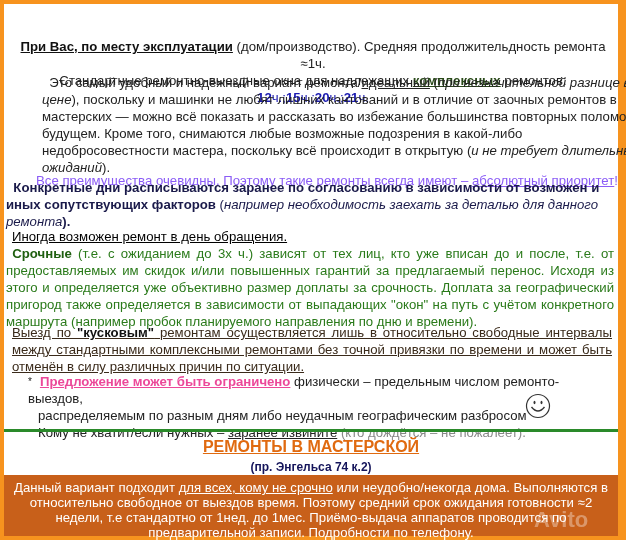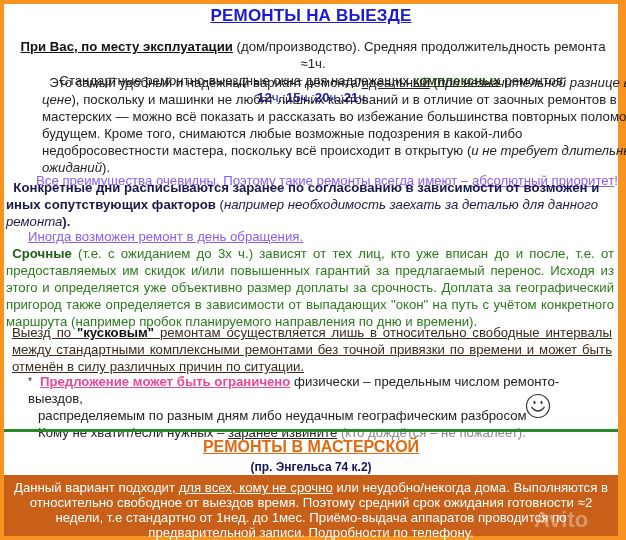--- a/index.html
+++ b/index.html
@@ -23,21 +23,21 @@
   .p1 .kompl { font-weight: bold; text-decoration: underline; color: #2a4a1a; }
   .p1 .hours { color: #1a1ab0; font-weight: bold; }
   .p1 .hours span.h { font-weight: normal; }
   .p2 { left: 2px; top: 70px; width: 608px; color: #222; margin-left: 36px; }
   .p2 .i { font-style: italic; }
   .p2 .u { text-decoration: underline; }
   .p3 { left: 32px; top: 168px; color: #8b5cf6; }
   .p3 .u { text-decoration: underline; }
   .p4 { left: 2px; top: 175px; width: 608px; color: #1a1a4a; font-weight: bold; }
   .p4 .n { font-weight: normal; font-style: italic; }
-  .p5 { left: 24px; top: 224px; color: #8b5cf6; text-decoration: underline; }
+  .p5 { left: 8px; top: 224px; color: #000000; text-decoration: underline; }
   .p6 { left: 2px; top: 241px; width: 608px; color: #2a7a1a; text-align: justify; }
   .p6 b { font-weight: bold; color: #1f5f10; }
   .p6 .i { }
   .p7 { left: 8px; top: 320px; width: 600px; color: #3a2a1a; text-decoration: underline; text-align: justify; }
   .p7 b { color: #111; }
   .p8 { left: 24px; top: 369px; width: 560px; color: #222; }
   .p8 .red { color: #ec4899; font-weight: bold; text-decoration: underline; margin-left: 8px; }
   .p8 .gray { color: #888; }
   .p8 .u { text-decoration: underline; }
   .p8 .indent { padding-left: 10px; display: block; }
@@ -65,21 +65,20 @@
   .watermark {
     position: absolute; left: 530px; top: 503px; font-weight: bold; font-size: 22px;
     color: rgba(255,255,255,0.35);
   }
 </style>
 </head>
 <body>
 
 <div class="frame">
 
-  <div class="title">РЕМОНТЫ НА ВЫЕЗДЕ</div>
 
   <div class="p p1">
     <span class="lead">При Вас, по месту эксплуатации</span><span> (дом/производство). Средняя продолжительдность ремонта ≈1ч.</span><br>
     <span>Стандартные ремонтно-выездные окна для надлежащих </span><span class="kompl">комплексных</span><span> ремонтов: </span><span class="hours"><span>12</span><span class="h">ч.;</span><span>15</span><span class="h">ч.;</span><span>20</span><span class="h">ч.;</span><span>21</span><span class="h">ч.</span></span>
   </div>
 
   <div class="p p2">
     &nbsp;&nbsp;<span>Это самый удобный и надёжный вариант ремонта/</span><span class="u">идеальный</span><span> (</span><span class="i">при незначительной разнице в цене</span><span>), поскольку и машинки не любят лишних кантований и в отличие от заочных ремонтов в мастерских — можно всё показать и рассказать во избежание большинства повторных поломок в будущем. Кроме того, снимаются любые возможные подозрения в какой-либо недобросовестности мастера, поскольку всё происходит в открытую (</span><span class="i">и не требует длительных ожиданий</span><span>).</span>
   </div>
 

